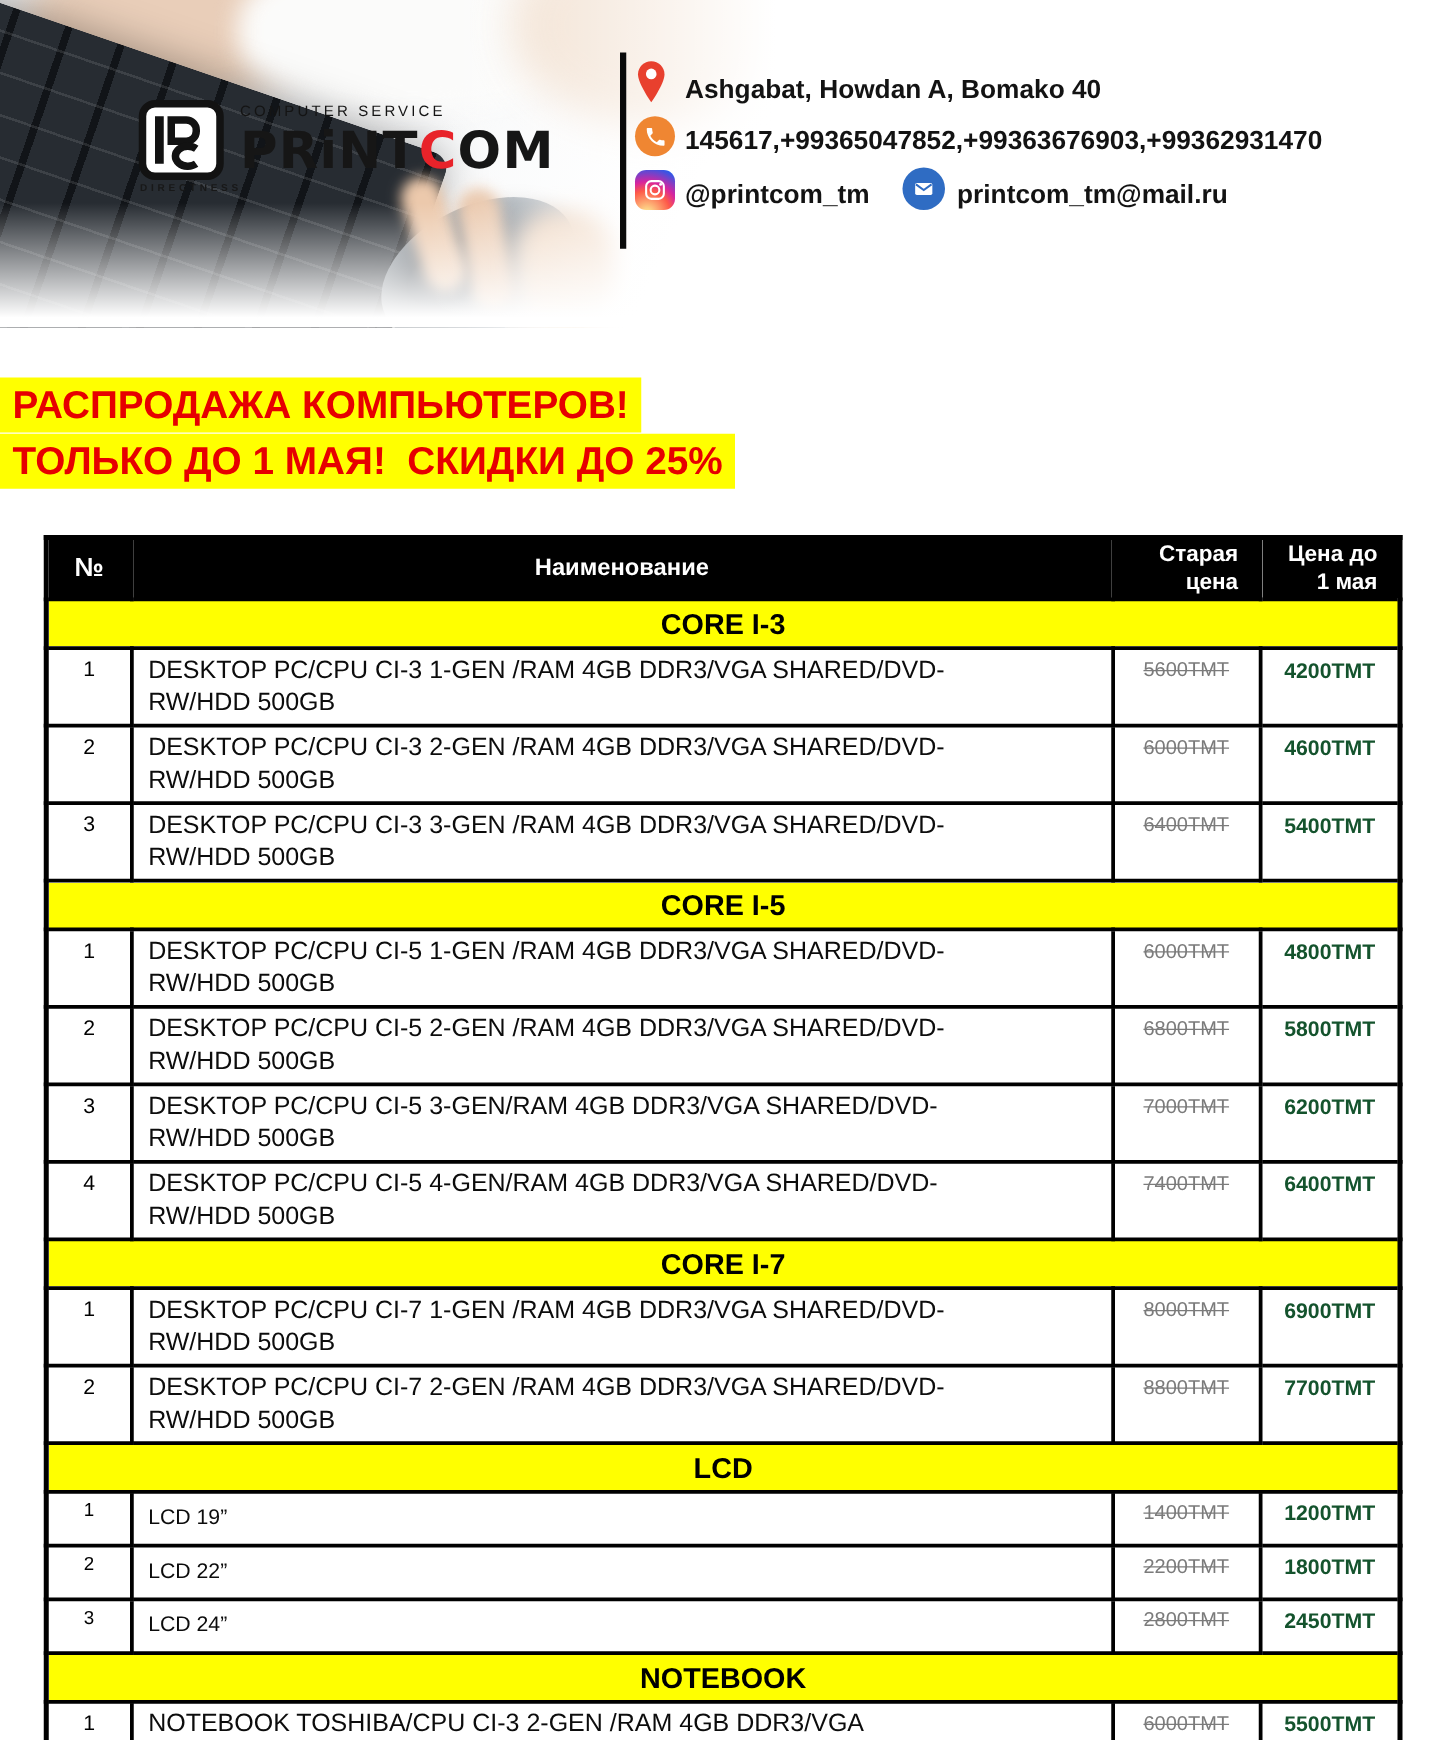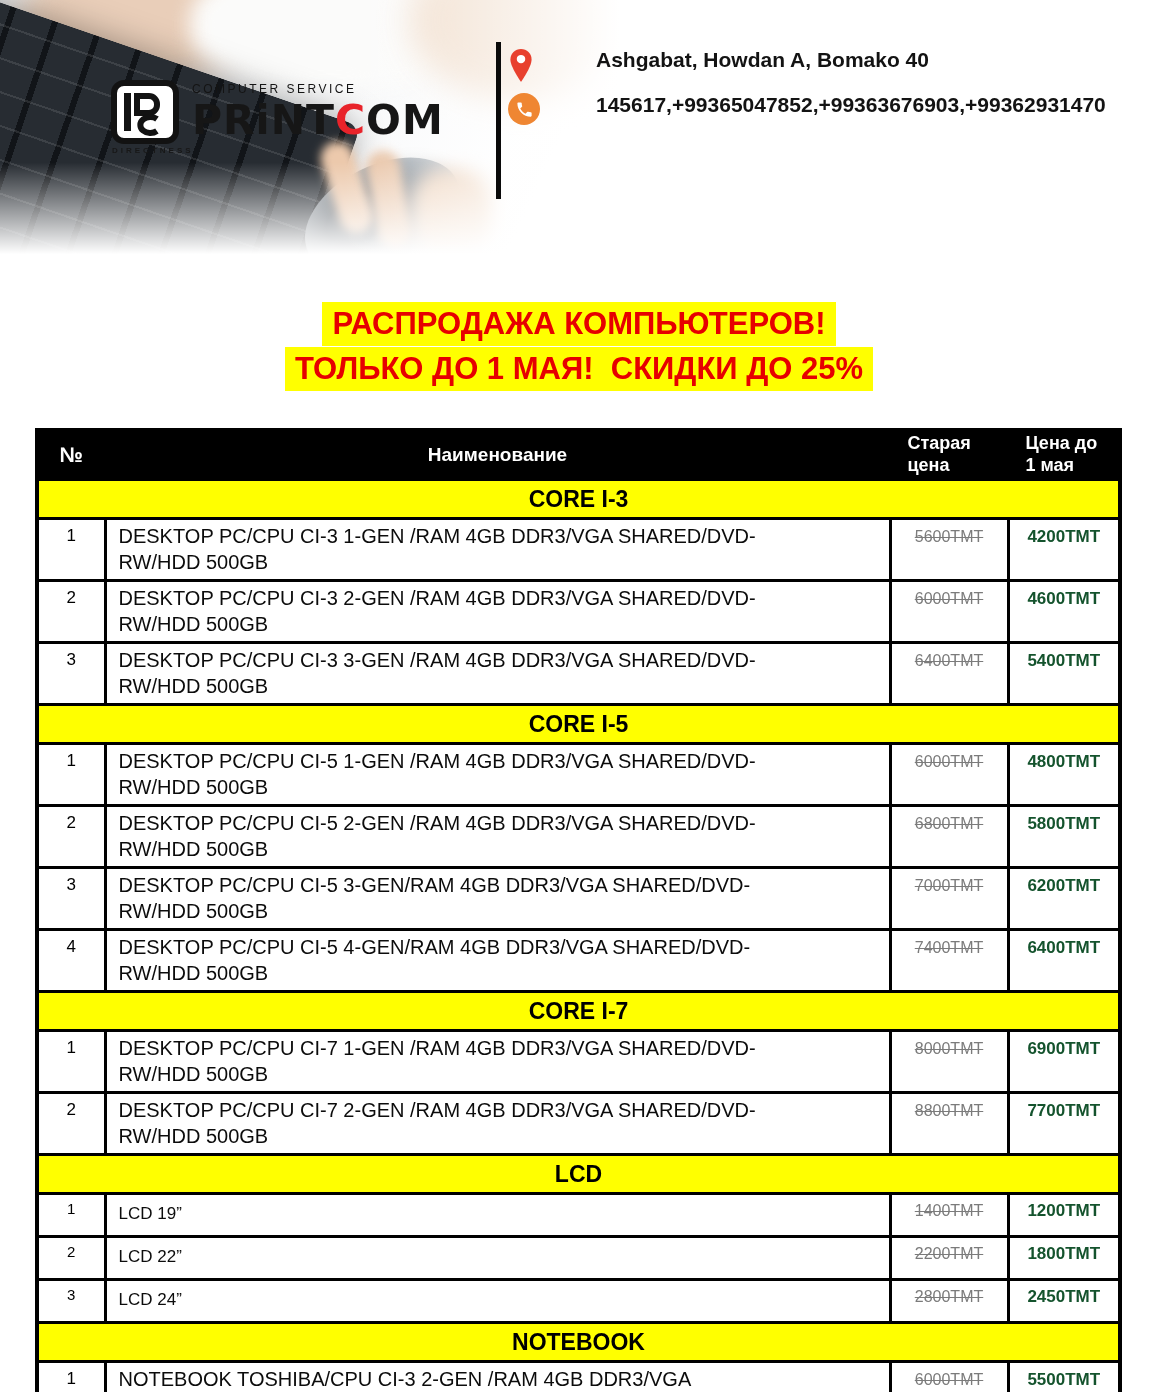--- a/index.html
+++ b/index.html
@@ -31,41 +31,41 @@
   .logo-iconwrap{position:relative;width:74px;height:84px;text-decoration:underline;}
   .logo-sub{position:absolute;left:2px;top:66px;font-size:8px;font-weight:bold;letter-spacing:3px;color:#181818;white-space:nowrap;}
   .logo-text{margin-left:8px;}
   .logo-tagline{font-size:12px;font-weight:400;letter-spacing:2.5px;color:#141414;line-height:18px;}
   .logo-brand{font-family:"DejaVu Sans",sans-serif;font-size:41px;font-weight:bold;letter-spacing:1px;color:#161616;line-height:44px;}
   .logo-brand .accent{color:#e8232a;}
 
   
   .divider{position:absolute;left:496px;top:42px;width:5px;height:157px;background:#0a0a0a;z-index:5;}
   .contacts{position:absolute;left:508px;top:48px;z-index:5;font-weight:bold;color:#131313;}
-  .c-row{display:flex;align-items:flex-start;margin-bottom:9px;gap:48px;}
+  .c-row{display:flex;align-items:flex-end;margin-bottom:9px;}
   .c-iconbox{width:40px;display:flex;justify-content:flex-start;align-items:center;}
   .c-text{font-size:21px;white-space:nowrap;}
   .circle-icon{width:32px;height:32px;border-radius:50%;display:flex;align-items:center;justify-content:center;}
   .phone-bg{background:#ef8632;}
   .mail-bg{background:#2f6cc3;margin:0 10px 0 26px;width:34px;height:34px;}
   .ig-bg{width:32px;height:32px;border-radius:9px;display:flex;align-items:center;justify-content:center;
          background:radial-gradient(circle at 30% 110%,#fdf497 0%,#fd5949 45%,#d6249f 62%,#285AEB 92%);}
 
   
-  .banner{margin-top:40px;text-align:center;line-height:0;}
+  .banner{margin-top:40px;text-align:left;line-height:0;}
   .banner-line{display:inline-block;background:#ffff00;color:#e60000;font-weight:bold;font-size:31px;
                line-height:38px;padding:3px 10px;white-space:pre;margin-bottom:1px;}
 
   
   table.price{border-collapse:collapse;table-layout:fixed;width:1083px;margin:36px 0 0 35px;border:4px solid #000;}
   table.price th,table.price td{border:3px solid #000;overflow:hidden;}
   thead th{background:#000;color:#fff;vertical-align:middle;height:44px;font-weight:bold;}
   th.h-num{font-size:21px;text-align:center;}
   th.h-name{font-size:19px;text-align:center;}
-  th.h-old,th.h-new{font-size:18px;line-height:1.2;padding:0 16px;text-align:left;}
+  th.h-old,th.h-new{font-size:18px;line-height:1.2;padding:0 16px;text-align:right;}
   tr.section td{background:#ffff00;text-align:center;font-weight:bold;font-size:23px;height:34px;vertical-align:middle;color:#000;}
   td.c-num{text-align:center;vertical-align:top;padding-top:6px;font-size:17px;height:52px;}
   td.c-name{vertical-align:top;padding:3px 8px 0 12px;font-size:20px;line-height:26px;color:#0c0c0c;margin-top:36px;}
   td.c-name .inner{display:block;max-width:660px;}
   td.c-old{vertical-align:top;padding-top:8px;text-align:center;font-size:16px;color:#7b7b7b;text-decoration:line-through;}
   td.c-new{vertical-align:top;padding-top:7px;text-align:center;font-size:17px;font-weight:bold;color:#14532d;}
   tr.small td.c-num{height:34px;font-size:15px;padding-top:5px;}
   tr.small td.c-name{font-size:17px;padding-top:6px;}
   tr.small td.c-old{padding-top:7px;}
   tr.small td.c-new{padding-top:6px;}
@@ -120,20 +120,39 @@
       <div class="c-row">
         <span class="c-iconbox">
           <span class="circle-icon phone-bg">
             <svg width="19" height="19" viewBox="0 0 24 24">
               <path d="M6.62 10.79c1.44 2.83 3.76 5.14 6.59 6.59l2.2-2.2c.27-.27.67-.36 1.02-.24 1.12.37 2.33.57 3.57.57.55 0 1 .45 1 1V20c0 .55-.45 1-1 1-9.39 0-17-7.61-17-17 0-.55.45-1 1-1h3.5c.55 0 1 .45 1 1 0 1.25.2 2.45.57 3.57.11.35.03.74-.25 1.02l-2.2 2.2z" fill="#ffffff"></path>
             </svg>
           </span>
         </span>
         <span class="c-text">145617,+99365047852,+99363676903,+99362931470</span>
       </div>
+      <div class="c-row">
+        <span class="c-iconbox">
+          <span class="ig-bg">
+            <svg width="20" height="20" viewBox="0 0 24 24">
+              <rect x="3.5" y="3.5" width="17" height="17" rx="5" fill="none" stroke="#ffffff" stroke-width="2"></rect>
+              <circle cx="12" cy="12" r="4.2" fill="none" stroke="#ffffff" stroke-width="2"></circle>
+              <circle cx="17.4" cy="6.6" r="1.4" fill="#ffffff"></circle>
+            </svg>
+          </span>
+        </span>
+        <span class="c-text">@printcom_tm</span>
+        <span class="circle-icon mail-bg">
+          <svg width="22" height="22" viewBox="0 0 24 24">
+            <rect x="4.5" y="7" width="15" height="10.5" rx="1.5" fill="#ffffff"></rect>
+            <path d="M5.2 8.2 L12 13.2 L18.8 8.2" fill="none" stroke="#2f6cc3" stroke-width="1.7"></path>
+          </svg>
+        </span>
+        <span class="c-text">printcom_tm@mail.ru</span>
+      </div>
     </div>
   </div>
 
   <div class="banner">
     <div><span class="banner-line">РАСПРОДАЖА КОМПЬЮТЕРОВ!</span></div>
     <div><span class="banner-line">ТОЛЬКО ДО 1 МАЯ!  СКИДКИ ДО 25%</span></div>
   </div>
 
   <table class="price">
     <colgroup>

